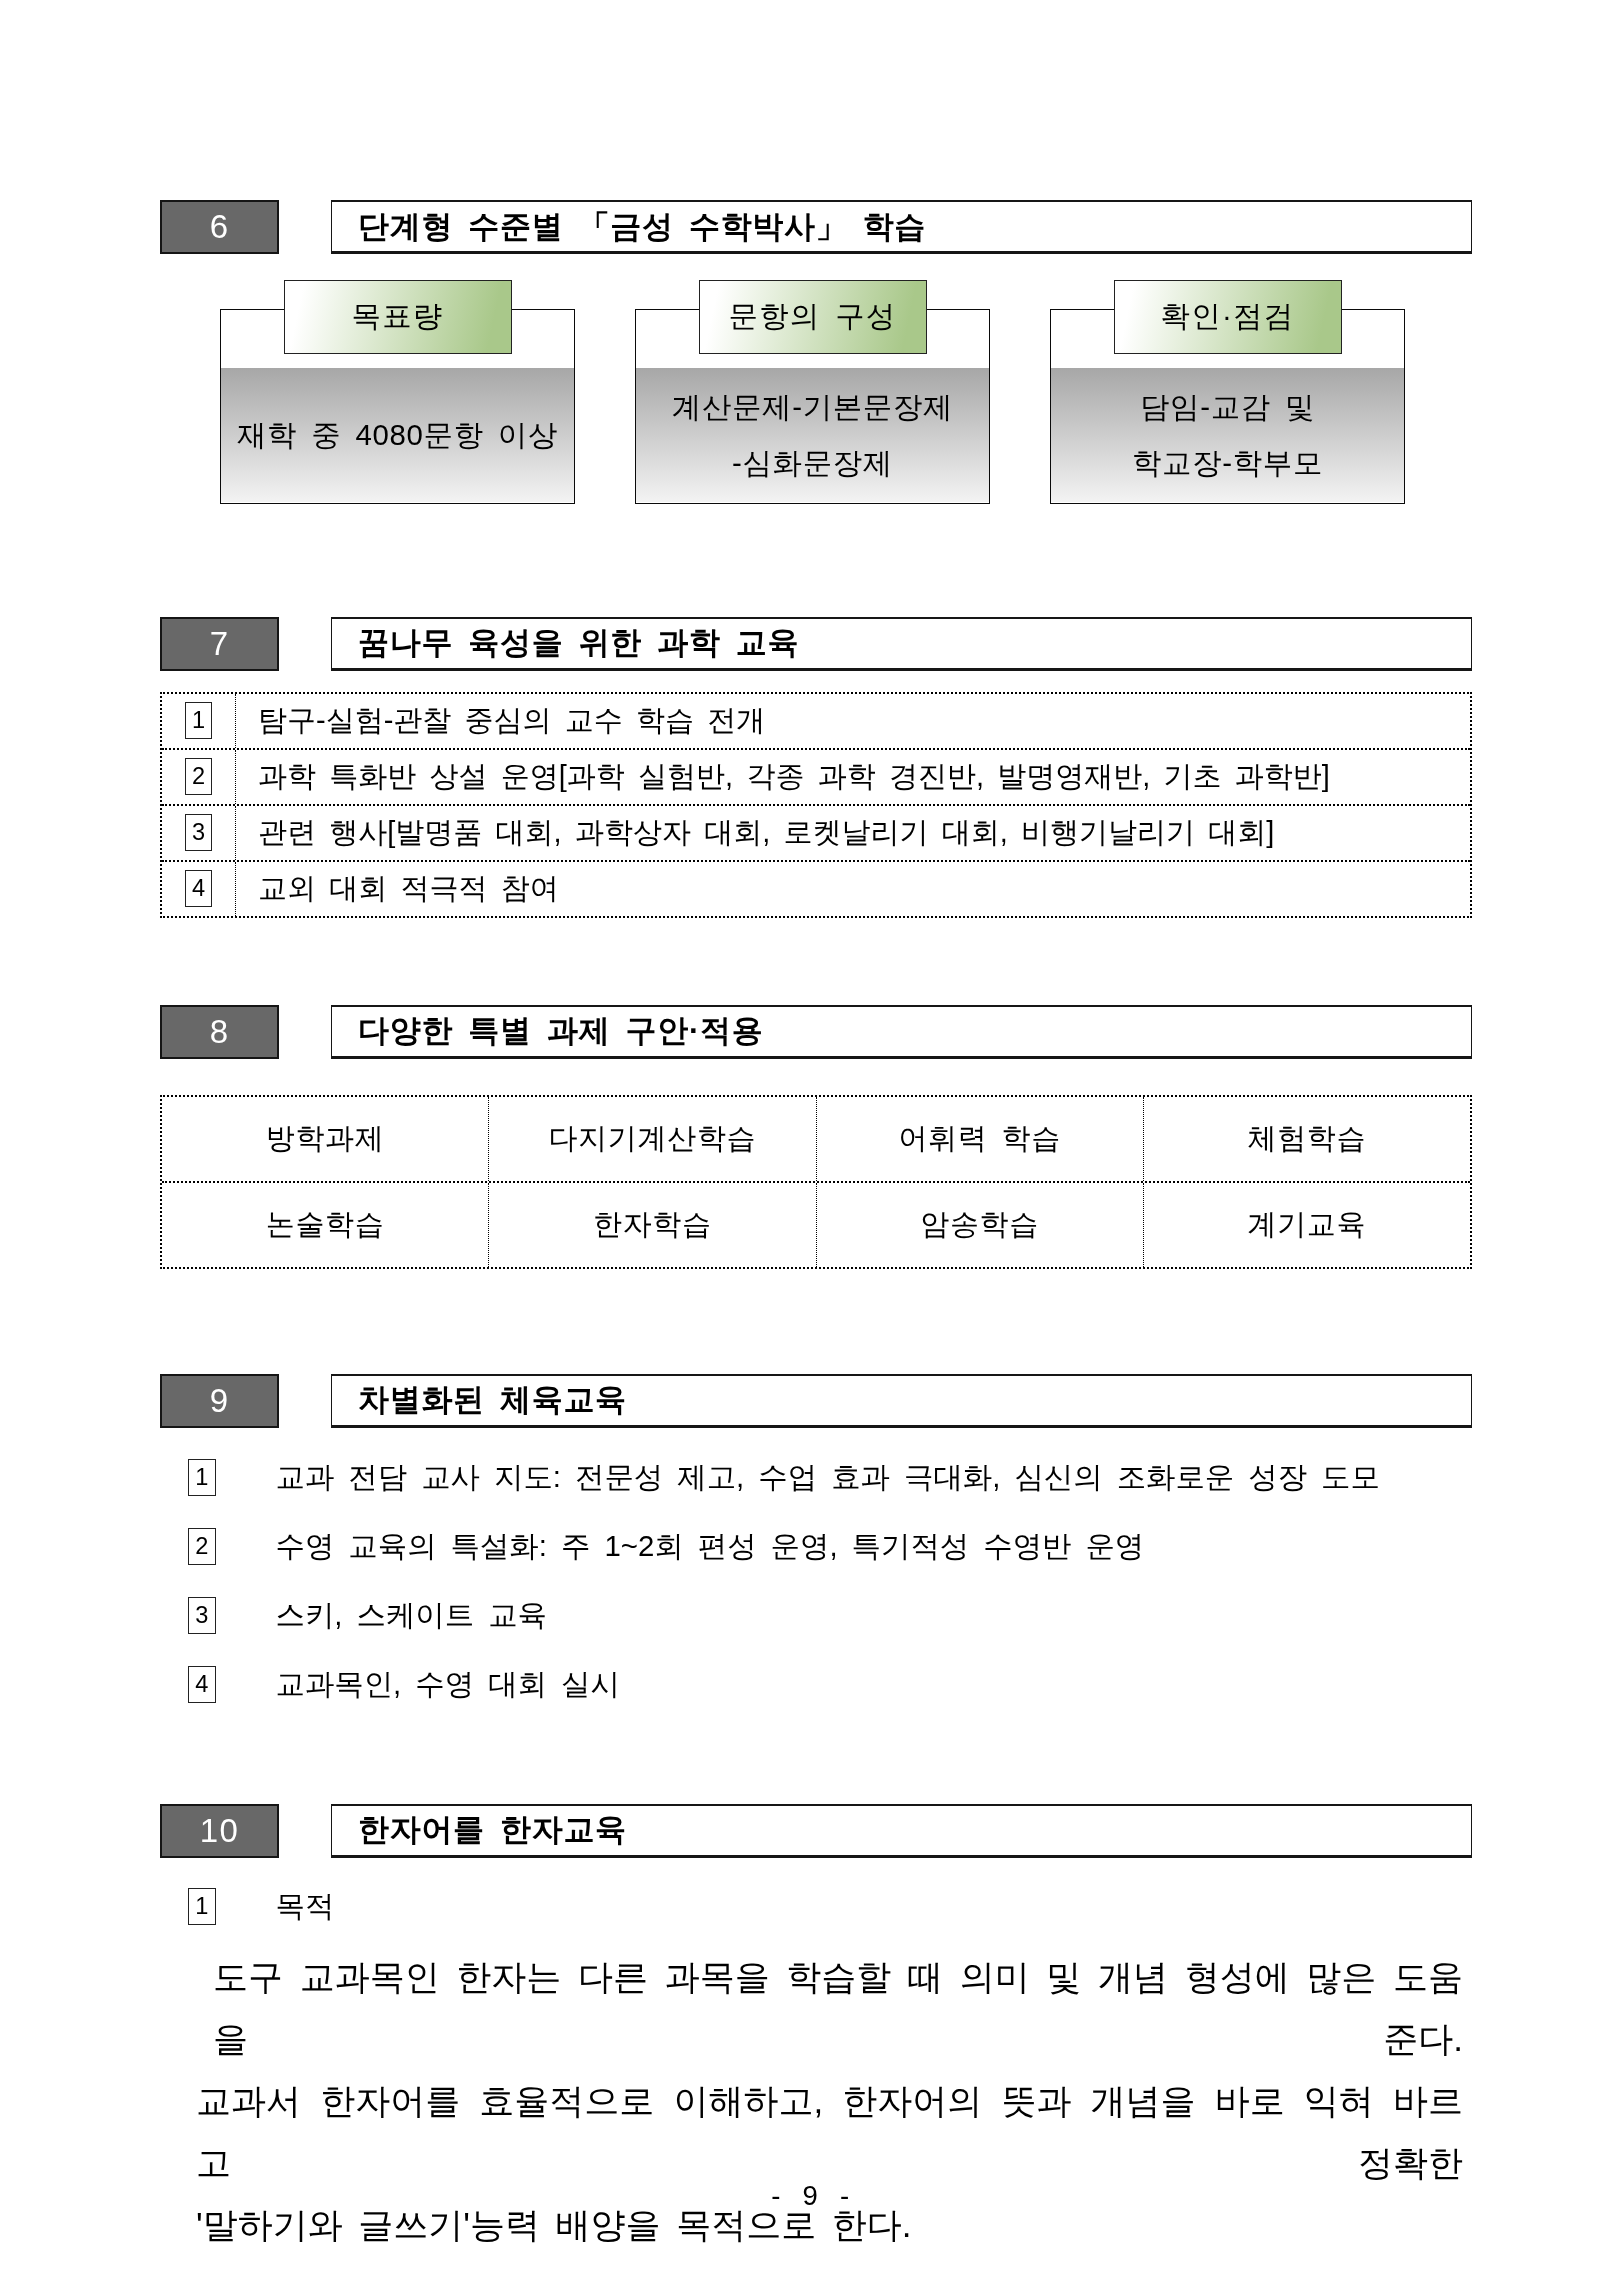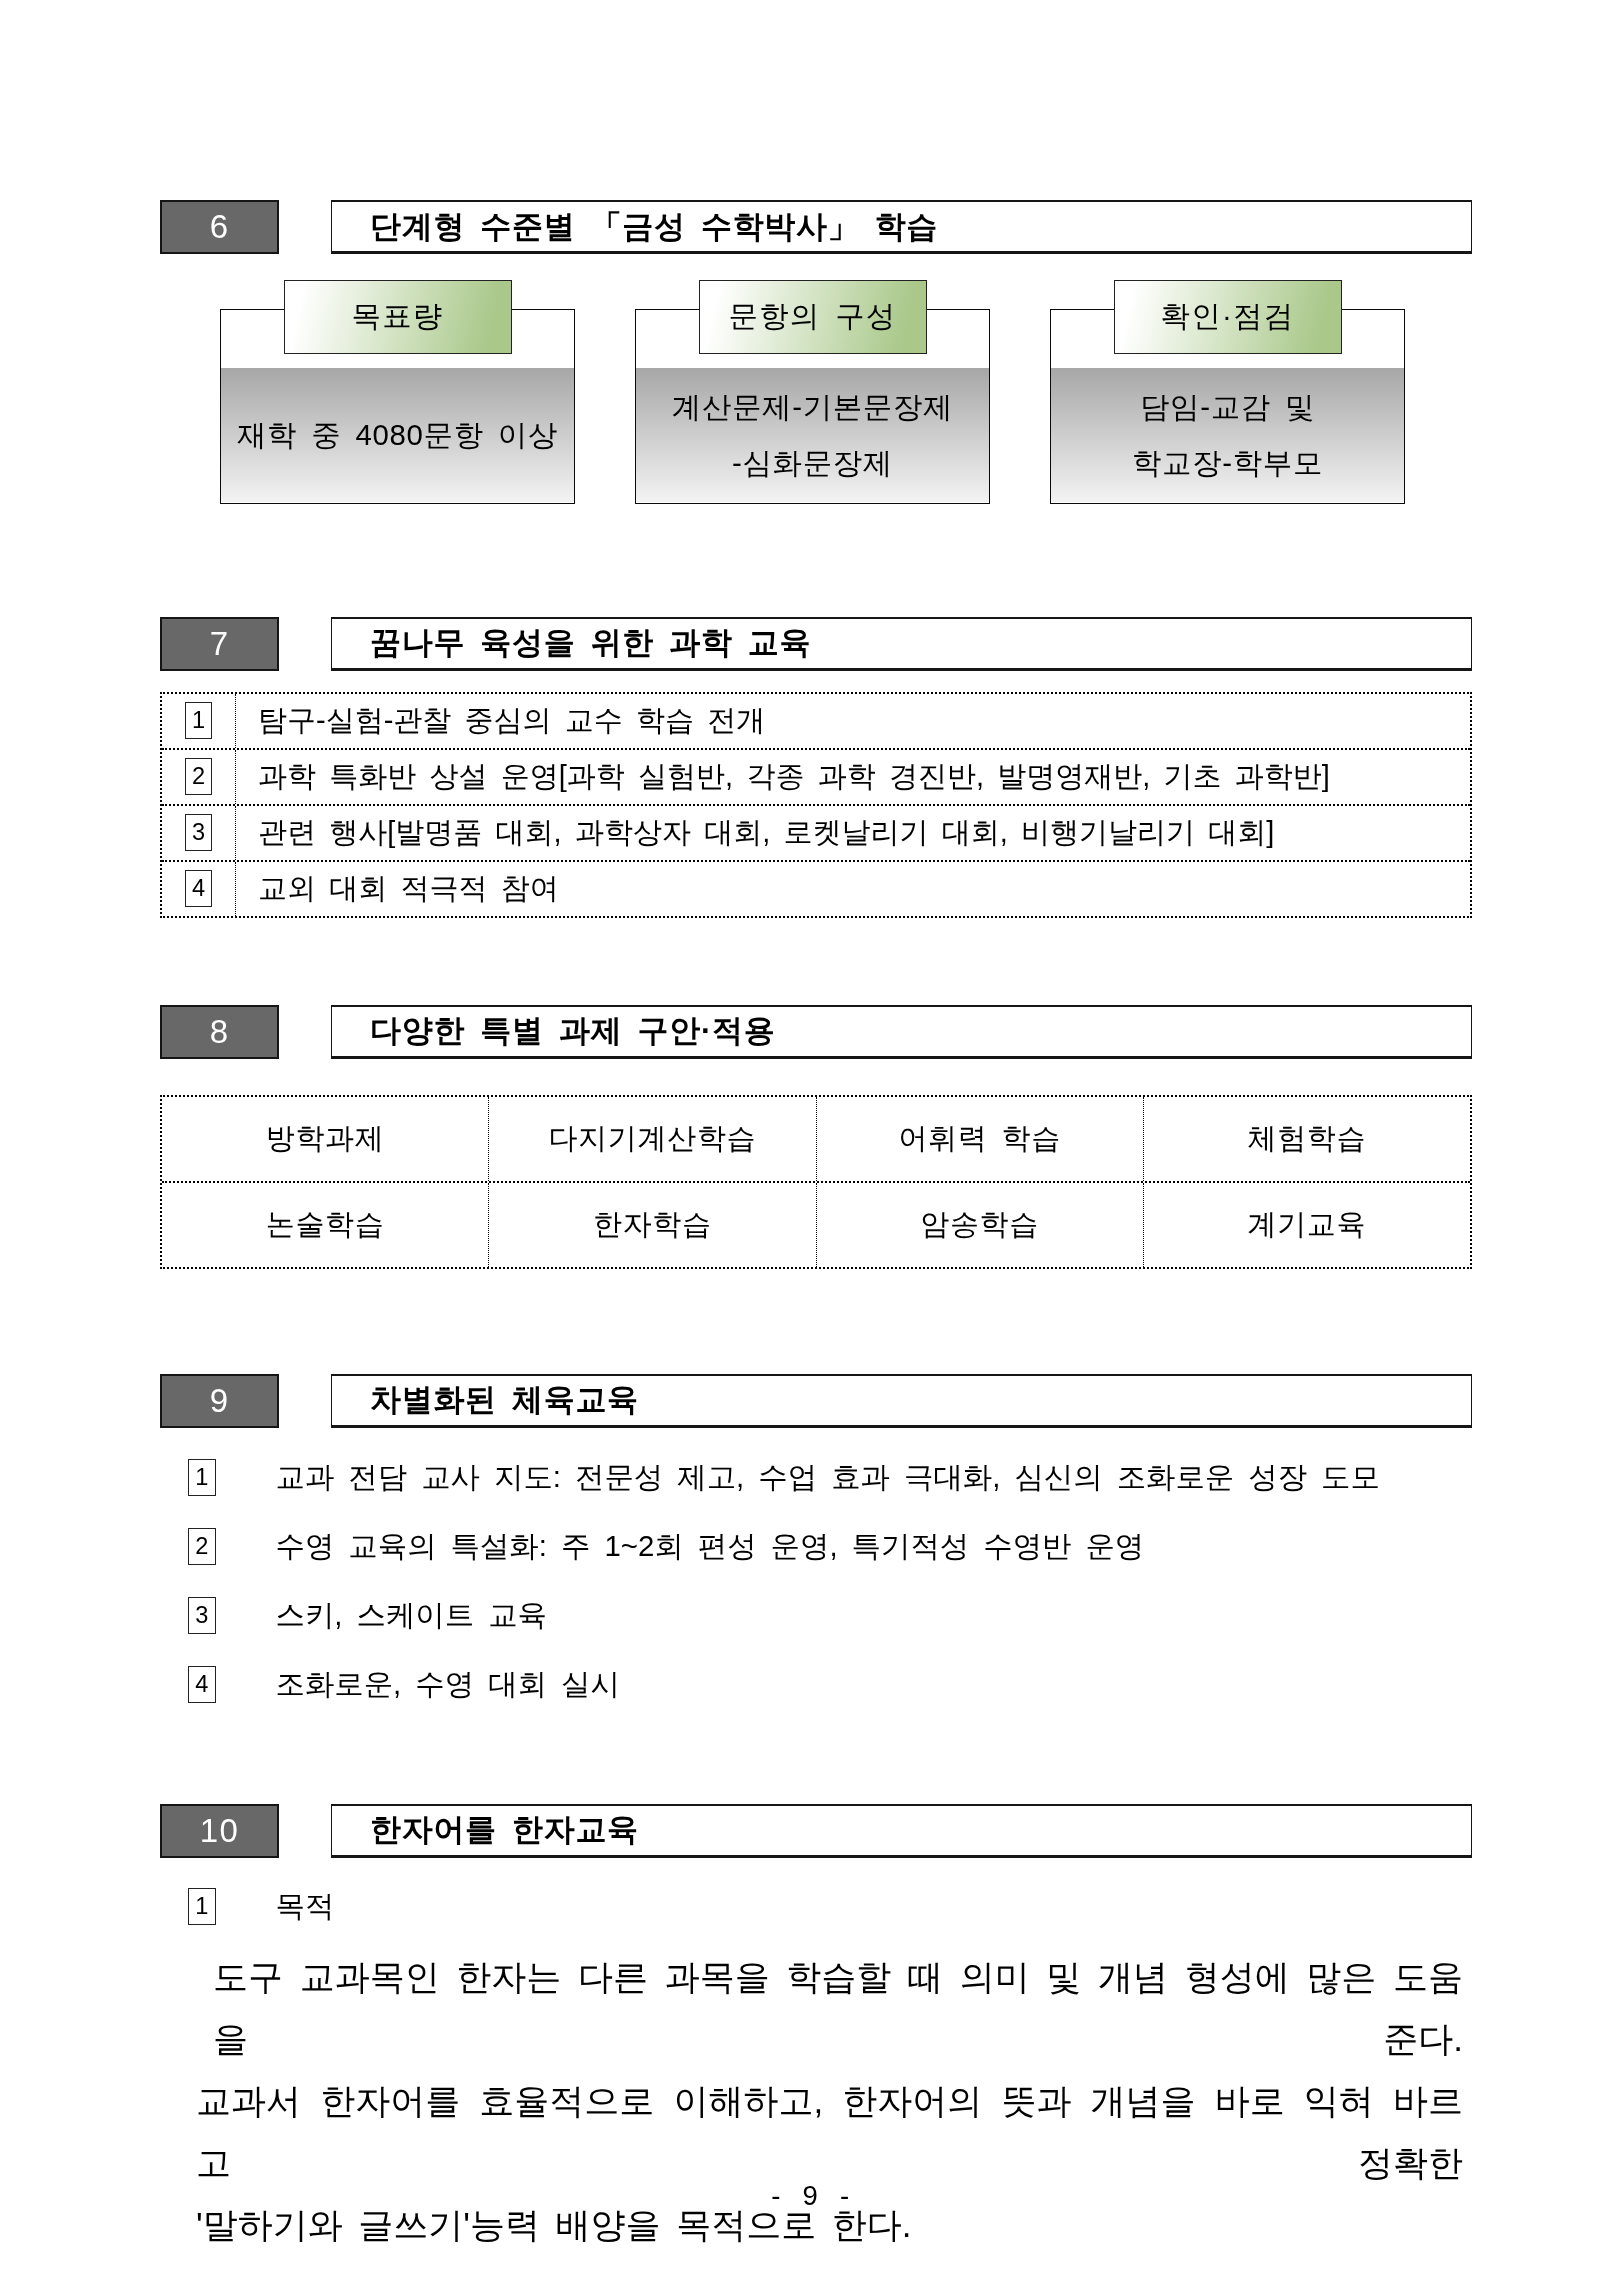--- a/index.html
+++ b/index.html
@@ -11,21 +11,21 @@
   
   .secbar { display:flex; height:54px; margin:0 151px 0 160px; }
   .badge {
     width:119px; box-sizing:border-box; background:#686868; border:2px solid #151515;
     color:#ffffff; display:flex; align-items:center; justify-content:center;
     font-size:33px; letter-spacing:1.3px;
   }
   .titlebox {
     flex:1; margin-left:52px; box-sizing:border-box;
     border:1.3px solid #161616; border-top-width:2.6px; border-bottom-width:3.3px;
-    display:flex; align-items:center; padding-left:38px;
+    display:flex; align-items:center; padding-left:26px;
     font-size:31px; font-weight:bold; letter-spacing:0.7px; word-spacing:5.9px;
   }
   
   .flow { margin:17.7px 218px 0 220px; display:flex; justify-content:space-between; height:232px; }
   .fcol { position:relative; width:355px; }
   .fouter { position:absolute; left:0; right:0; top:37px; bottom:0; border:1.3px solid #0a0a0a; background:#fff; }
   .fgray {
     position:absolute; left:1.3px; right:1.3px; bottom:1.3px; height:134px;
     background:linear-gradient(#a7a7a7,#f3f3f3);
     display:flex; flex-direction:column; justify-content:center; align-items:center;
@@ -167,21 +167,21 @@
     <div class="item">
       <div class="nbox">2</div>
       <div class="itext">수영 교육의 특설화: 주 1~2회 편성 운영, 특기적성 수영반 운영</div>
     </div>
     <div class="item">
       <div class="nbox">3</div>
       <div class="itext">스키, 스케이트 교육</div>
     </div>
     <div class="item">
       <div class="nbox">4</div>
-      <div class="itext">조화로운, 수영 대회 실시</div>
+      <div class="itext">교과목인, 수영 대회 실시</div>
     </div>
   </div>
 
   <div class="secbar" style="margin-top:99px;">
     <div class="badge">10</div>
     <div class="titlebox">한자어를 한자교육</div>
   </div>
 
   <div class="items" style="margin-top:29px;">
     <div class="item" style="margin-bottom:0;">

